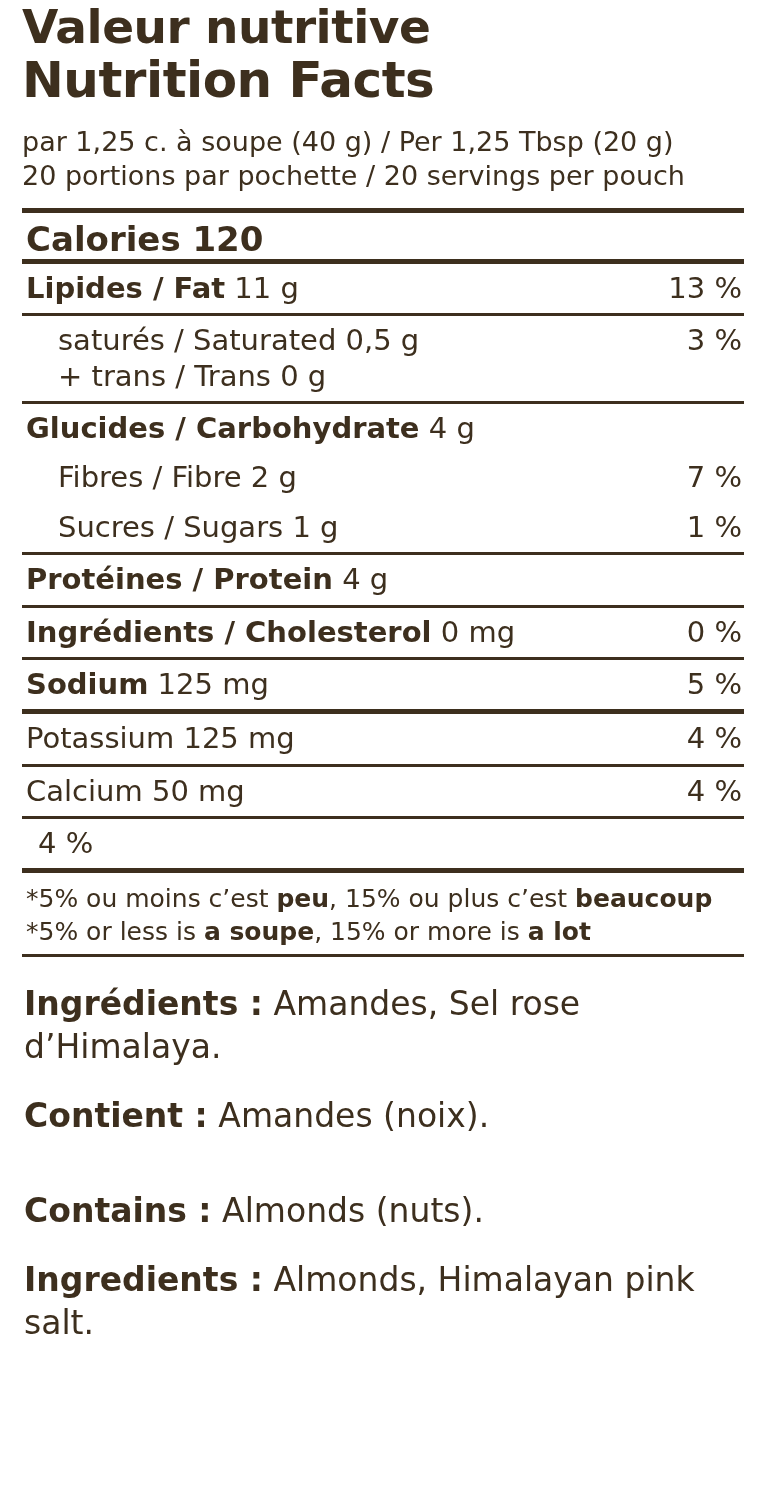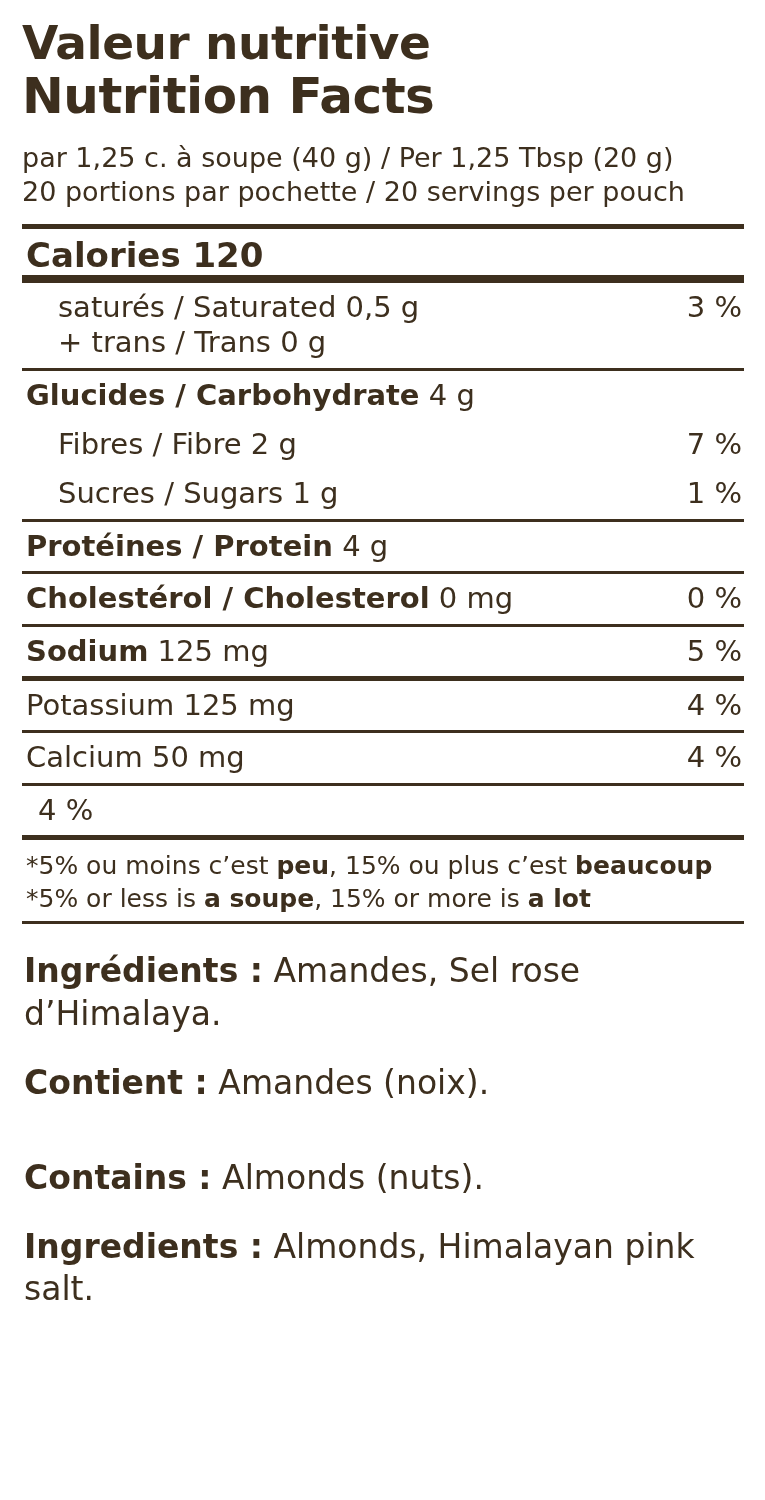--- a/index.html
+++ b/index.html
@@ -9,21 +9,21 @@
   }
   body {
     width: 765px;
     height: 1500px;
     font-family: "DejaVu Sans", sans-serif;
     color: #3a2d1d;
   }
   .panel {
     position: absolute;
     left: 22px;
-    top: 18px;
+    top: 2px;
     width: 722px;
     color: #3d2f1e;
   }
   .title-fr {
     font-size: 47px;
     font-weight: bold;
     line-height: 1.06;
     letter-spacing: -0.5px;
   }
   .title-en {
@@ -96,20 +96,24 @@
     <div>par 1,25 c. à soupe (40 g) / Per 1,25 Tbsp (20 g)</div>
     <div>20 portions par pochette / 20 servings per pouch</div>
   </div>
 
   <div class="rule rule-med" style="margin-top:14px;"></div>
 
   <div class="calories-row">Calories 120</div>
 
   <div class="rule rule-med"></div>
 
+  <div class="row">
+    <div class="left"><span class="b">Lipides / Fat</span><span> 11 g</span></div>
+    <div class="right">13 %</div>
+  </div>
   <div class="rule rule-thin"></div>
 
   <div class="row">
     <div class="left indent">
       <span class="sub2">saturés / Saturated 0,5 g</span>
       <span class="sub2">+ trans / Trans 0 g</span>
     </div>
     <div class="right pct-mid">3 %</div>
   </div>
   <div class="rule rule-thin"></div>
@@ -130,21 +134,21 @@
   </div>
   <div class="rule rule-thin"></div>
 
   <div class="row">
     <div class="left"><span class="b">Protéines / Protein</span><span> 4 g</span></div>
     <div class="right"></div>
   </div>
   <div class="rule rule-thin"></div>
 
   <div class="row">
-    <div class="left"><span class="b">Cholestérol / Cholesterol</span><span> 0 mg</span></div>
+    <div class="left"><span class="b">Ingrédients / Cholesterol</span><span> 0 mg</span></div>
     <div class="right">0 %</div>
   </div>
   <div class="rule rule-thin"></div>
 
   <div class="row">
     <div class="left"><span class="b">Sodium</span><span> 125 mg</span></div>
     <div class="right">5 %</div>
   </div>
   <div class="rule rule-med"></div>
 

